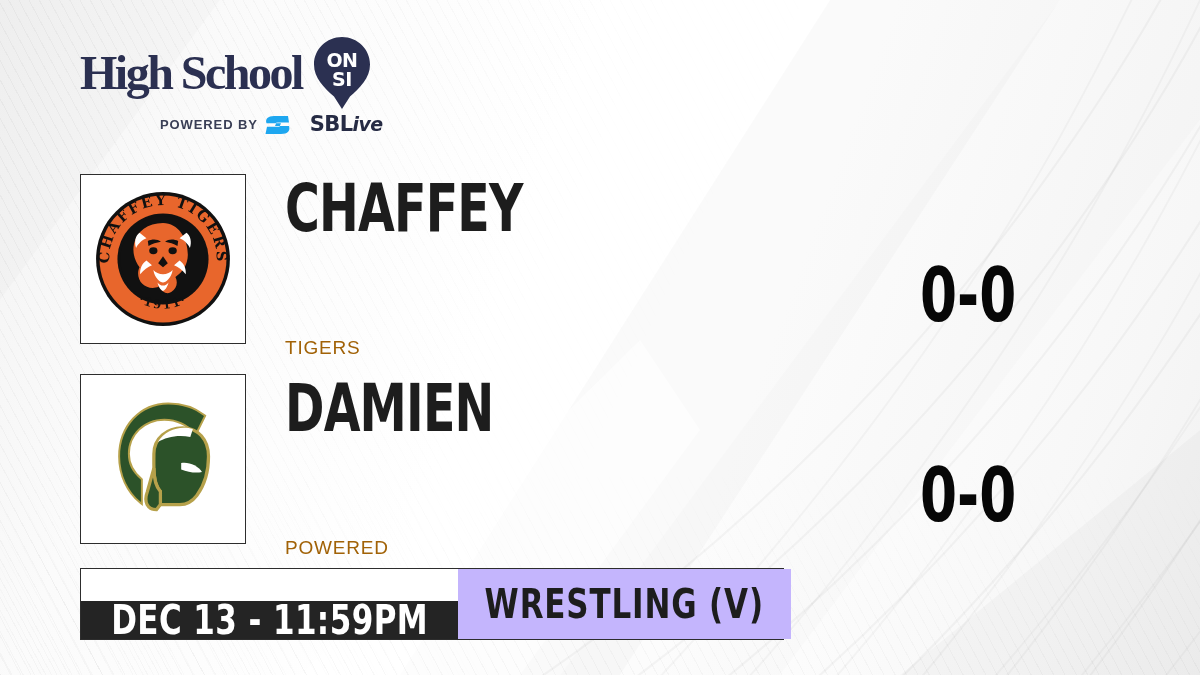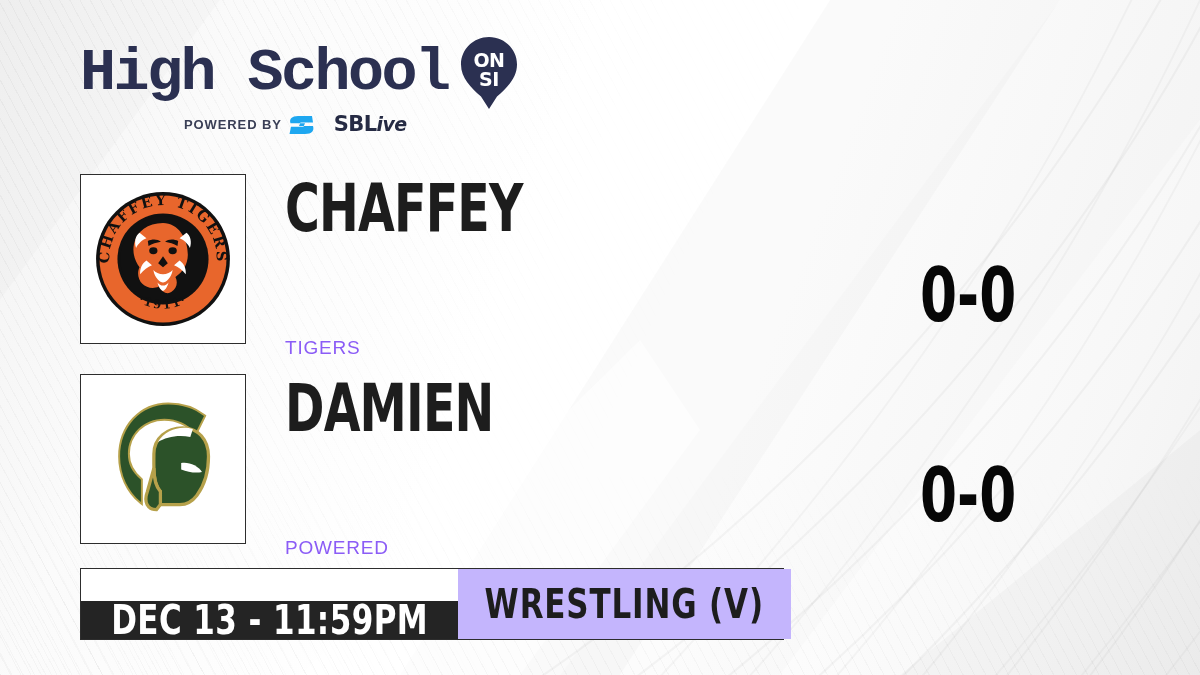--- a/index.html
+++ b/index.html
@@ -69,32 +69,32 @@
     left: 80px;
     top: 36px;
     width: 430px;
   }
   .brand-row {
     display: flex;
     align-items: center;
     gap: 10px;
   }
   .brand-wordmark {
-    font-family: Liberation Mono, monospace;
-    font-weight: bold;
-    font-size: 60px;
+    font-family: Liberation Serif, serif;
+    font-weight: bold;
+    font-size: 48px;
     line-height: 0.95;
     letter-spacing: -2.5px;
     color: #2b3051;
     white-space: nowrap;
   }
   .onsi-pin { width: 60px; height: 74px; flex: 0 0 auto; }
   .powered {
     margin-top: 4px;
-    margin-left: 104px;
+    margin-left: 80px;
     display: flex;
     align-items: center;
     gap: 7px;
   }
   .powered-label {
     font-family: "Liberation Sans", sans-serif;
     font-weight: bold;
     font-size: 13px;
     letter-spacing: 0.9px;
     color: #3a3f56;
@@ -146,21 +146,21 @@
     transform-origin: left top;
   }
   .team-mascot {
     position: absolute;
     left: 205px;
     top: 163px;
     font-family: "Liberation Sans", sans-serif;
     font-weight: normal;
     font-size: 19px;
     letter-spacing: 0.8px;
-    color: #8b5cf6;
+    color: #a16207;
     white-space: nowrap;
   }
 
   
   .score {
     position: absolute;
     font-family: "DejaVu Sans Condensed", "Liberation Sans Narrow", "Liberation Sans", sans-serif;
     font-weight: bold;
     font-size: 74px;
     line-height: 1;

